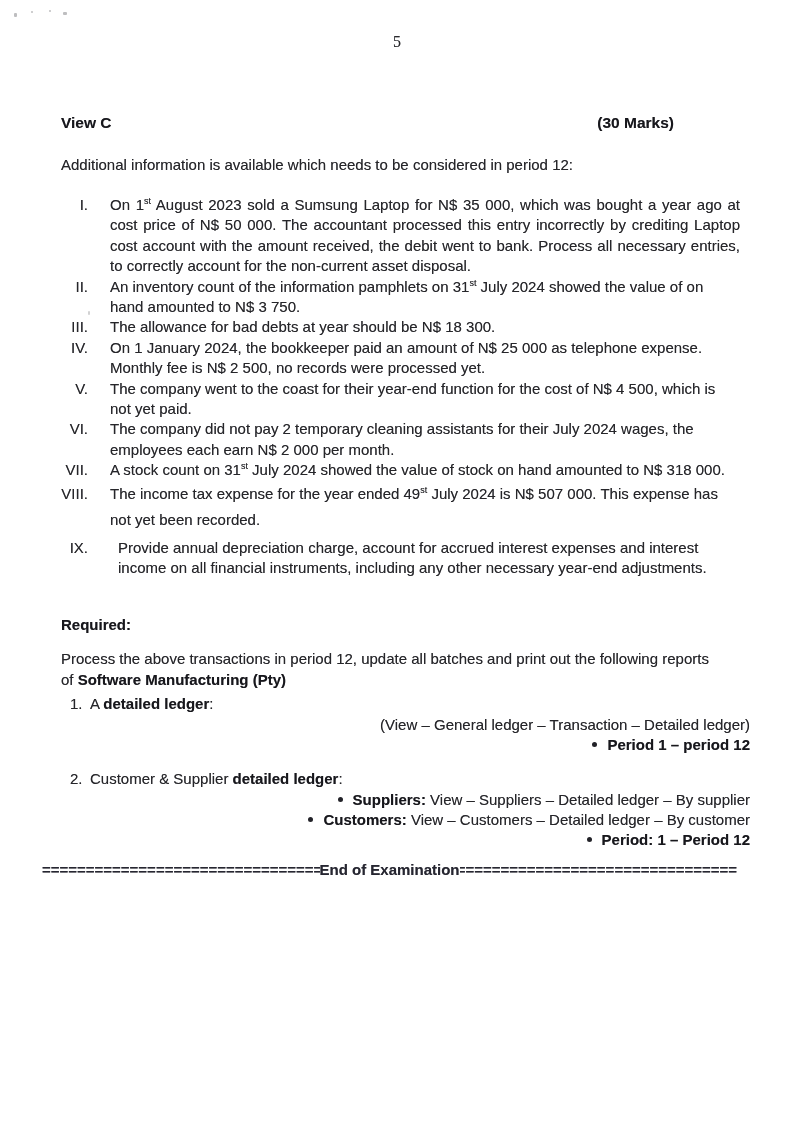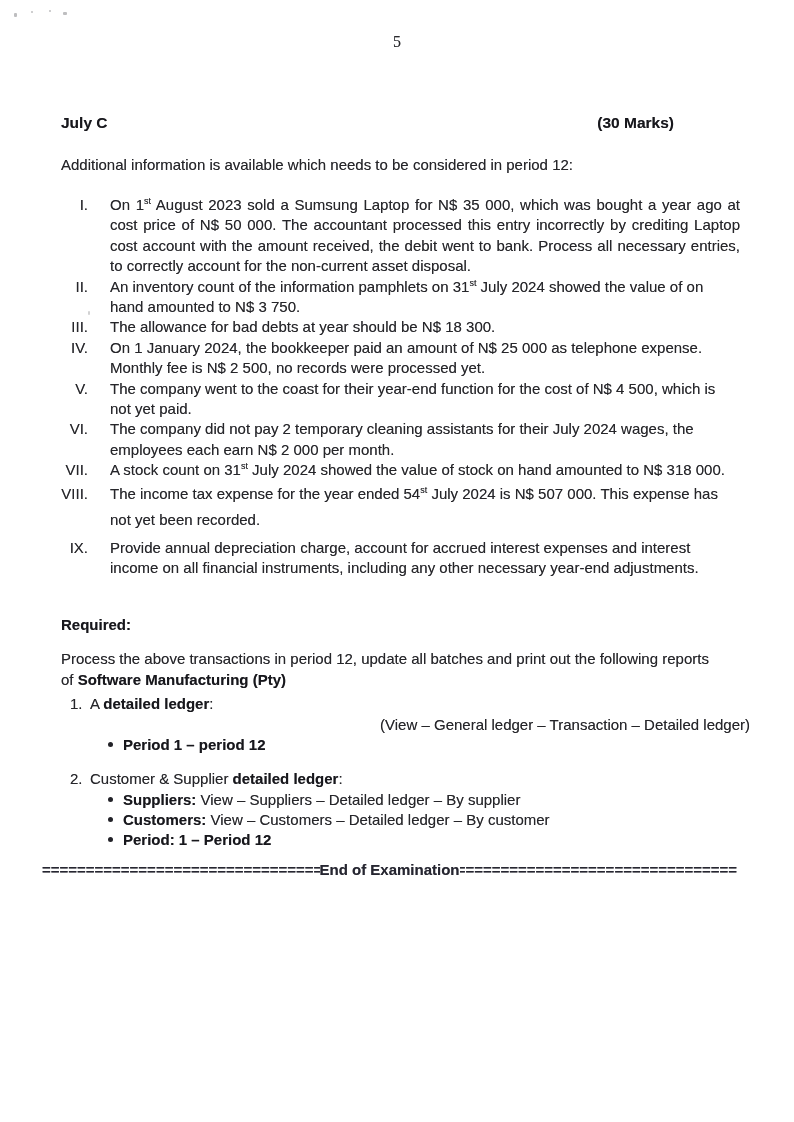--- a/index.html
+++ b/index.html
@@ -32,33 +32,33 @@
   .header-row .marks { padding-right:63px;text-align:right; }
 
   .intro { top:155px; left:61px; width:670px; line-height:20.5px; }
 
   .roman-list { top:195px; left:40px; width:700px; }
   .ritem { display:flex; line-height:20.4px; }
   .rnum  { width:48px; flex:none; text-align:right; }
   .rtext { margin-left:22px; width:630px; }
   .just  { text-align:justify; }
   .ritem.wide { line-height:26px;justify-content:space-between; }
-  .ritem.gap  { margin-top:5px; }
+  .ritem.gap  { margin-top:5px;gap:8px; }
 
   .required-heading { top:616px; left:61px; font-weight:bold; color:#17171c; }
   .required-para { top:637px; left:61px; width:662px; line-height:20.8px;margin-top:12px; }
 
   .task { left:70px; width:680px; }
   .task1 { top:694px; }
   .task2 { top:769px; }
   .task-title { display:flex; line-height:20.5px; }
   .task-num { width:20px; flex:none; }
   .task-sub { margin-left:29px; line-height:20.5px;text-align:right; }
   .bullets { margin-left:38px; }
-  .bullet { display:flex; align-items:baseline; line-height:20.4px; }
+  .bullet { display:flex; align-items:baseline; line-height:20.4px;justify-content:flex-end; }
   .dot { flex:none; width:5px; height:5px; border-radius:50%; background:#222228;
          margin-right:10px; position:relative; top:-3px; }
 
   .footer-line {
     top:861px; left:42px; width:695px;
     display:flex; align-items:center;
     font-weight:bold; font-size:15px; color:#262631;
     white-space:nowrap;
   }
   .footer-line .eq { flex:1; overflow:hidden; }
@@ -72,21 +72,21 @@
 
   <div class="speck" style="top:13px;left:14px;width:3px;height:4px;"></div>
   <div class="speck" style="top:11px;left:31px;width:2px;height:2px;"></div>
   <div class="speck" style="top:10px;left:49px;width:2px;height:2px;"></div>
   <div class="speck" style="top:12px;left:63px;width:4px;height:3px;"></div>
   <div class="speck" style="top:311px;left:88px;width:2px;height:4px;opacity:.7;"></div>
 
   <div class="abs pagenum">5</div>
 
   <div class="abs header-row">
-    <span>July C</span>
+    <span>View C</span>
     <span class="marks">(30 Marks)</span>
   </div>
 
   <div class="abs intro">Additional information is available which needs to be considered in period 12:</div>
 
   <div class="abs roman-list">
     <div class="ritem">
       <span class="rnum">I.</span>
       <span class="rtext just"><span>On 1</span><sup>st</sup><span> August 2023 sold a Sumsung Laptop for N$ 35 000, which was bought a year ago at cost price of N$ 50 000. The accountant processed this entry incorrectly by crediting Laptop cost account with the amount received, the debit went to bank. Process all necessary entries, to correctly account for the non-current asset disposal.</span></span>
     </div>
@@ -109,21 +109,21 @@
     <div class="ritem">
       <span class="rnum">VI.</span>
       <span class="rtext"><span>The company did not pay 2 temporary cleaning assistants for their July 2024 wages, the employees each earn N$ 2 000 per month.</span></span>
     </div>
     <div class="ritem">
       <span class="rnum">VII.</span>
       <span class="rtext"><span>A stock count on 31</span><sup>st</sup><span> July 2024 showed the value of stock on hand amounted to N$ 318 000.</span></span>
     </div>
     <div class="ritem wide">
       <span class="rnum">VIII.</span>
-      <span class="rtext"><span>The income tax expense for the year ended 54</span><sup>st</sup><span> July 2024 is N$ 507 000. This expense has not yet been recorded.</span></span>
+      <span class="rtext"><span>The income tax expense for the year ended 49</span><sup>st</sup><span> July 2024 is N$ 507 000. This expense has not yet been recorded.</span></span>
     </div>
     <div class="ritem gap">
       <span class="rnum">IX.</span>
       <span class="rtext"><span>Provide annual depreciation charge, account for accrued interest expenses and interest income on all financial instruments, including any other necessary year-end adjustments.</span></span>
     </div>
   </div>
 
   <div class="abs required-heading">Required:</div>
   <div class="abs required-para"><span>Process the above transactions in period 12, update all batches and print out the following reports of </span><span class="b">Software Manufacturing (Pty)</span></div>
 

